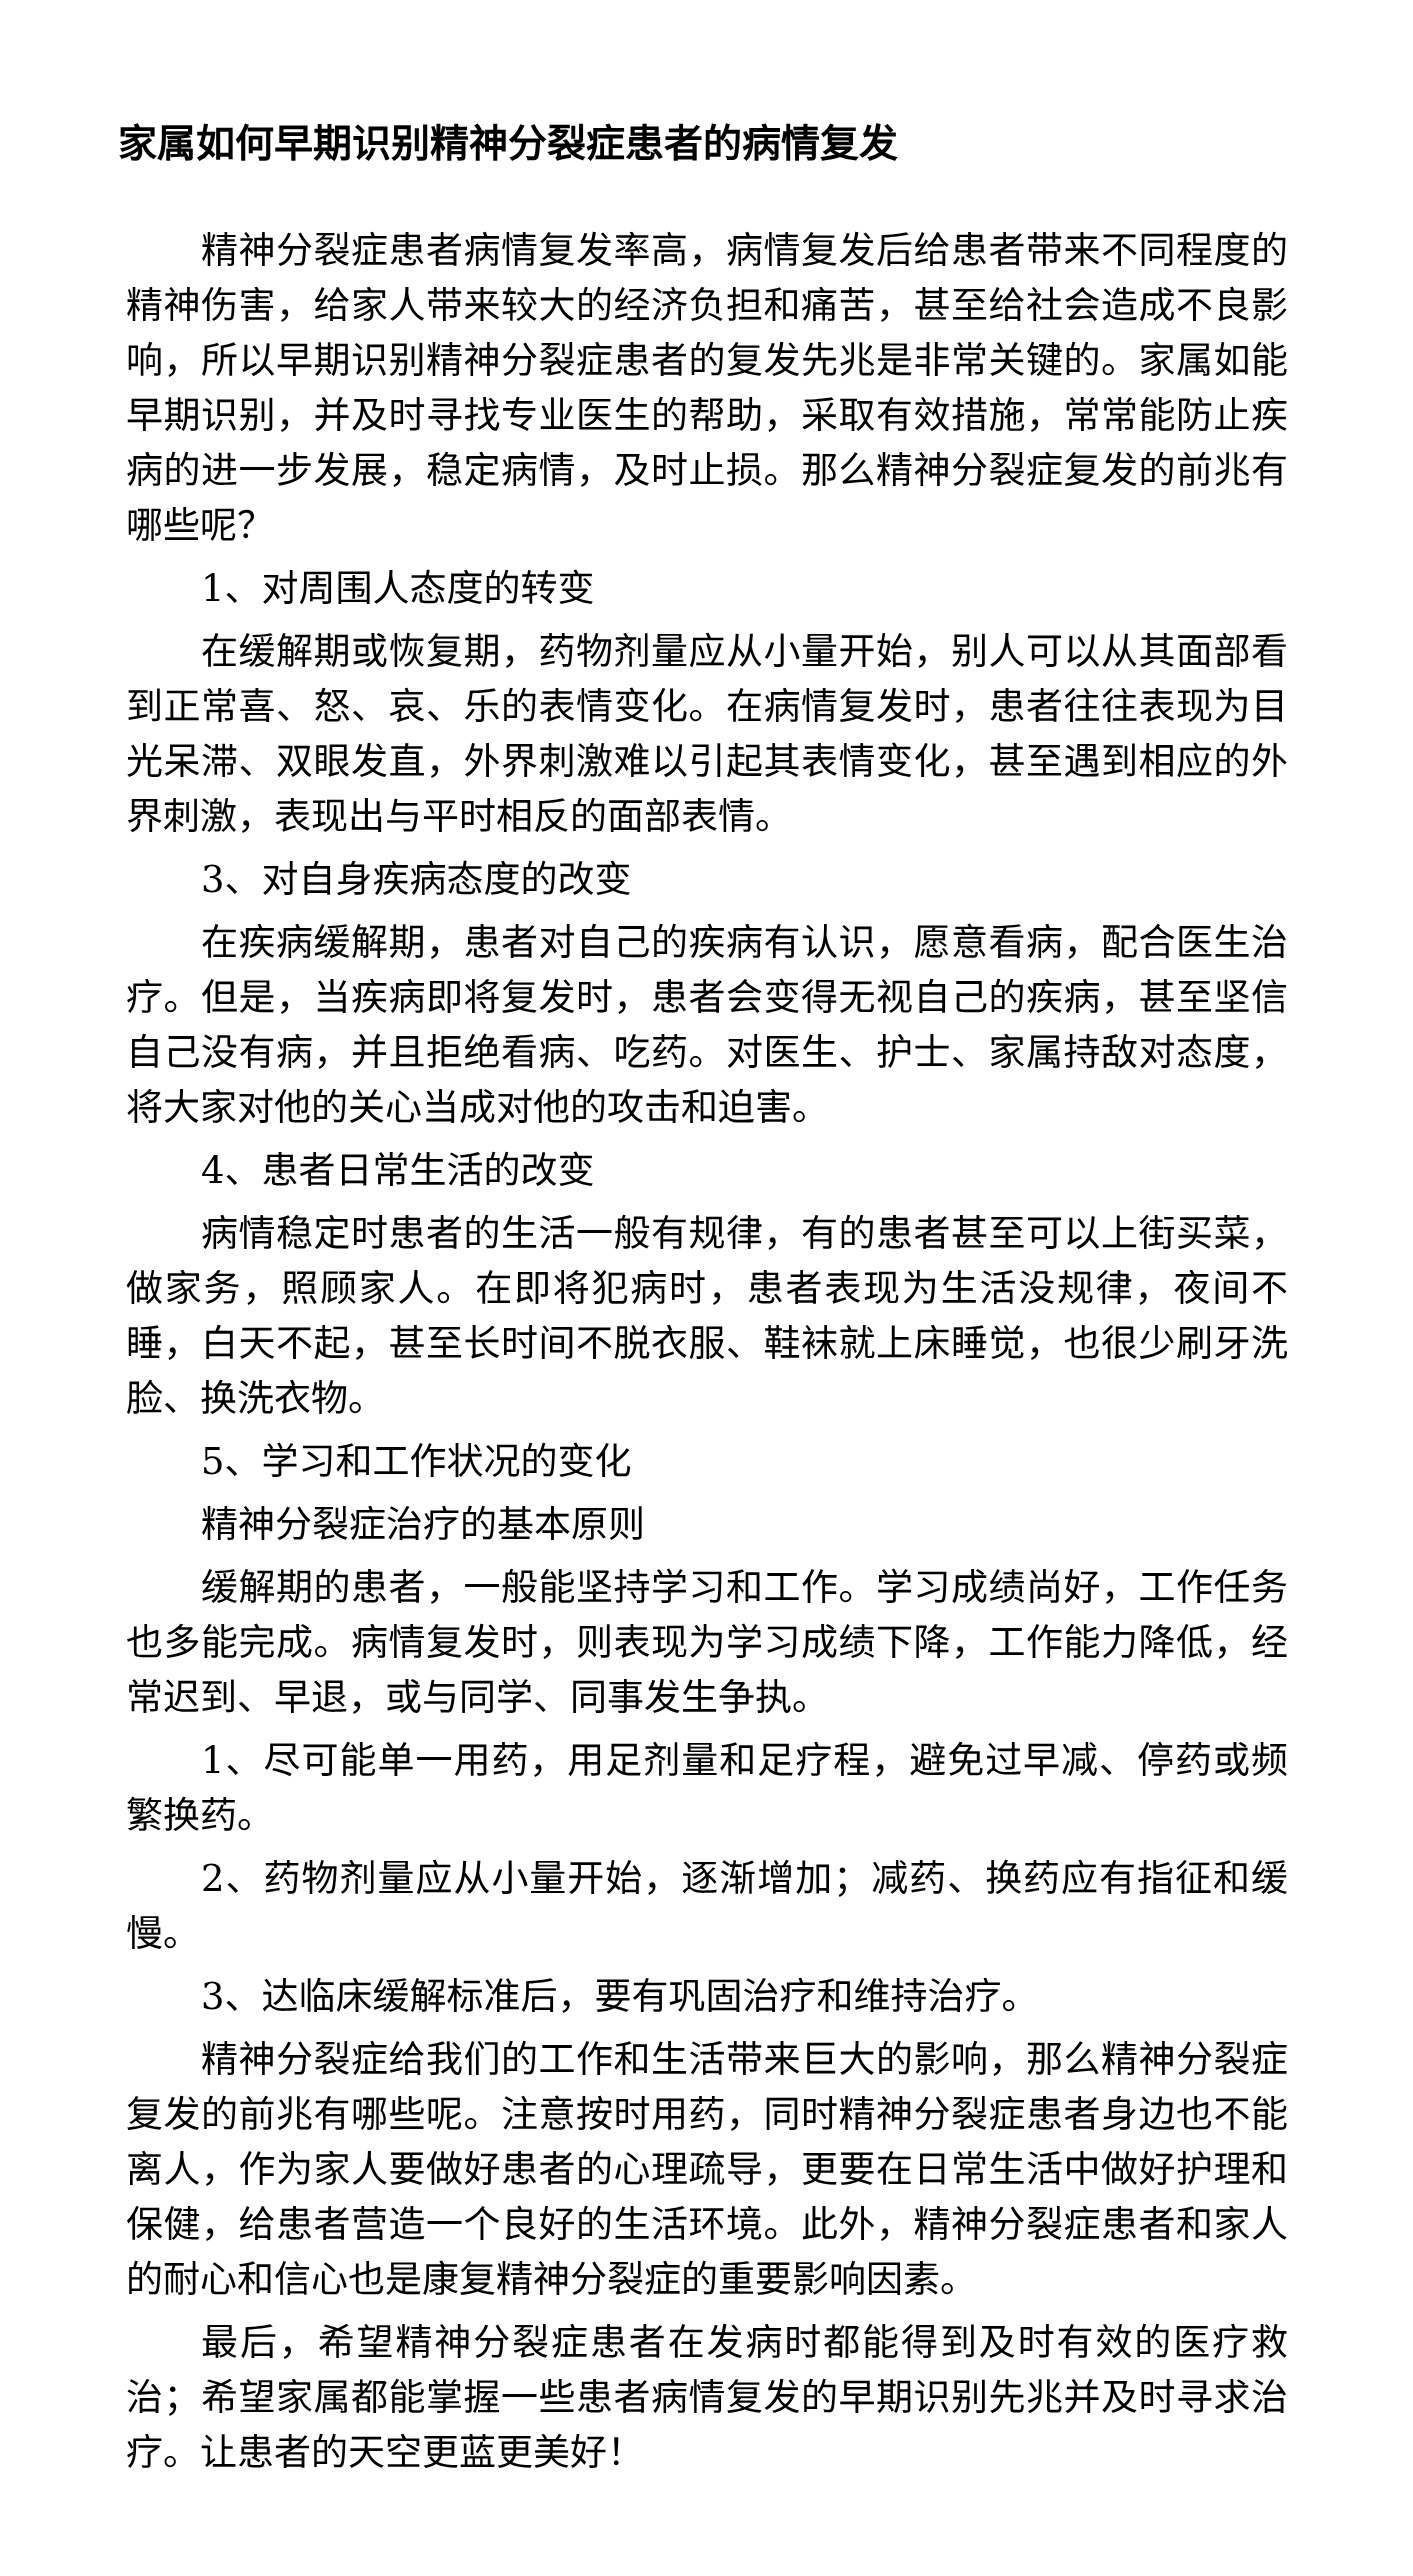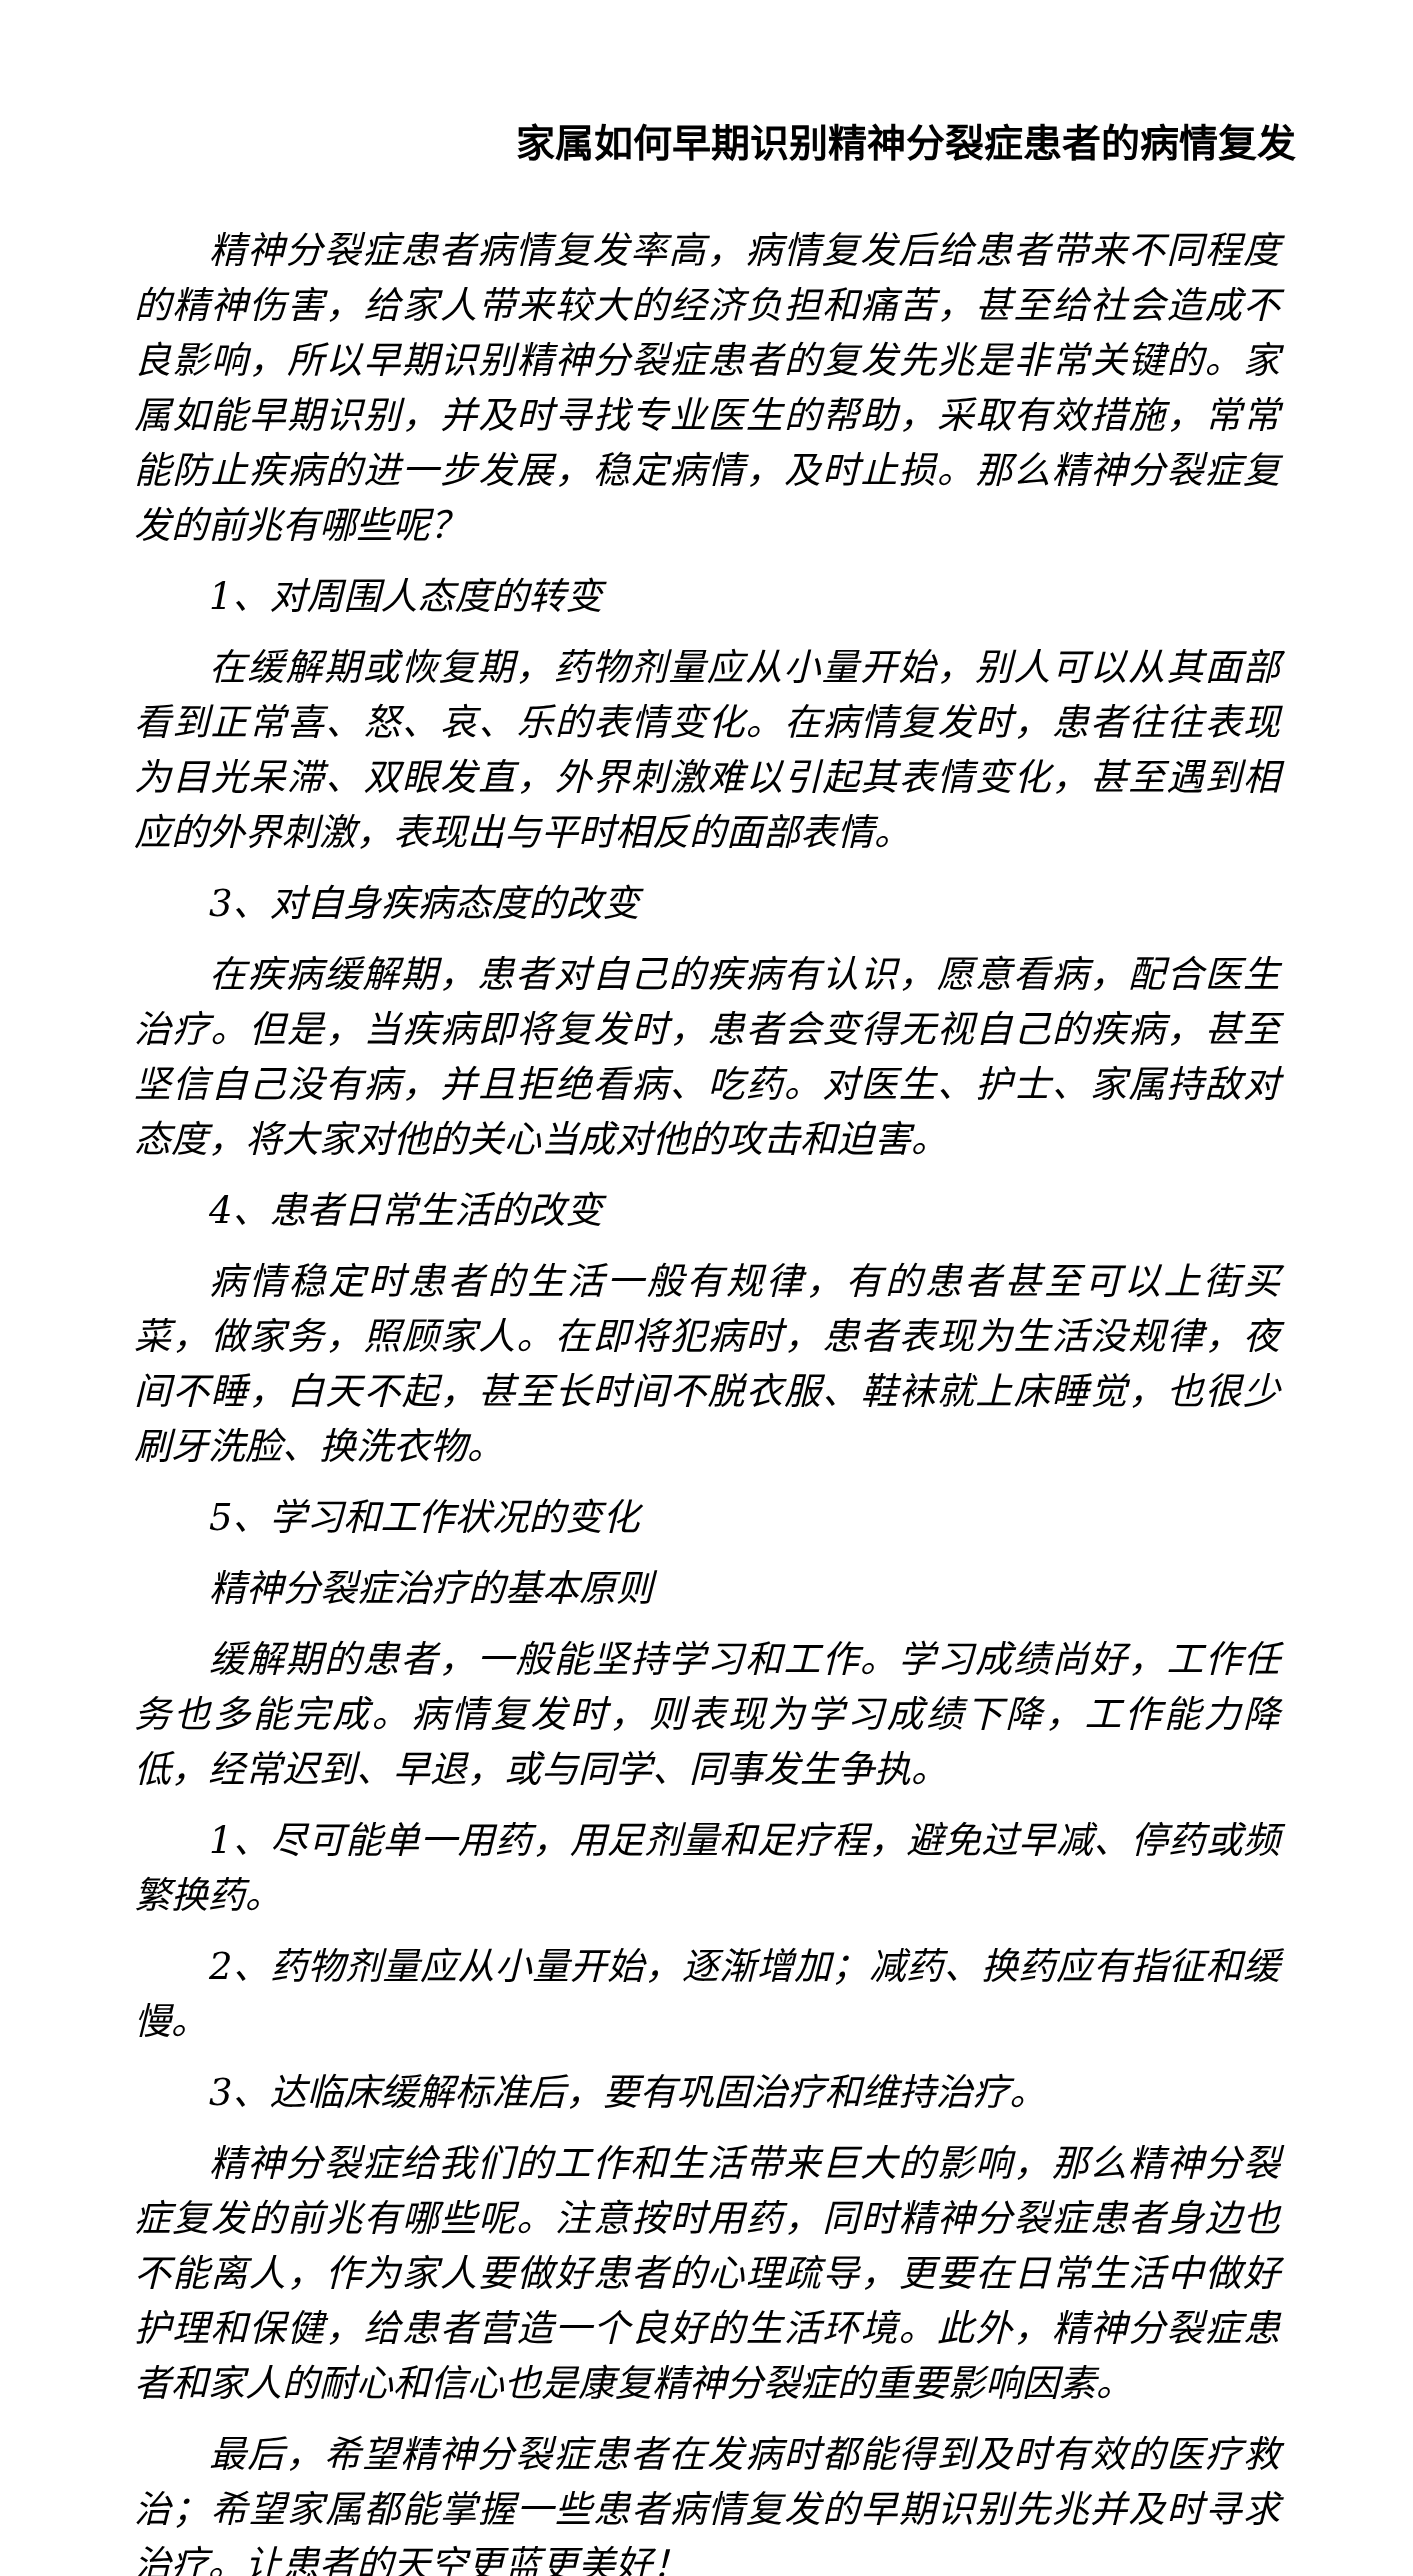--- a/index.html
+++ b/index.html
@@ -14,33 +14,32 @@
     box-sizing: border-box;
     padding: 114px 118px 107px 118px;
   }
   .doc {
     font-family: "DejaVu Serif", "Liberation Serif", serif;
     color: #000000;
   }
   .doc-title {
     font-size: 39px;
     font-weight: bold;
-    text-align: right;
+    text-align: left;
     line-height: 59px;
     margin: 0 0 50px 0;
   }
   .para {
     font-size: 37px;
     line-height: 55px;
-    margin: 16px;
+    margin: 8px;
     text-align: justify;
     text-justify: inter-ideograph;
     text-indent: 75px; 
     word-break: break-all;
-    font-style: italic;
   }
 </style>
 </head>
 <body>
 
 <div class="page">
   <div class="doc">
 
     <h1 class="doc-title">家属如何早期识别精神分裂症患者的病情复发</h1>
 

